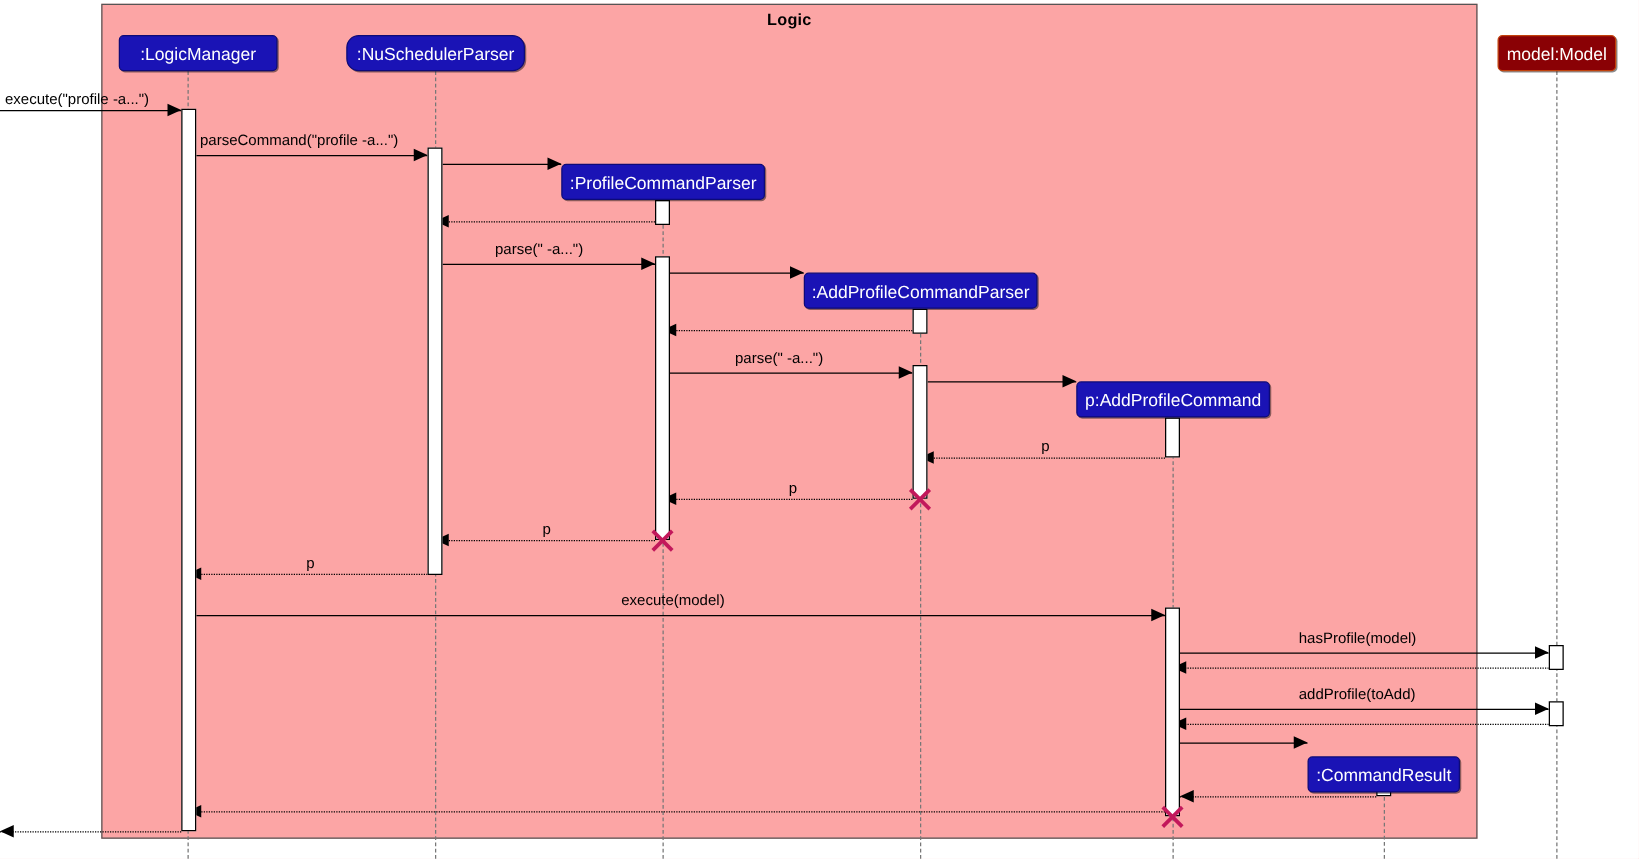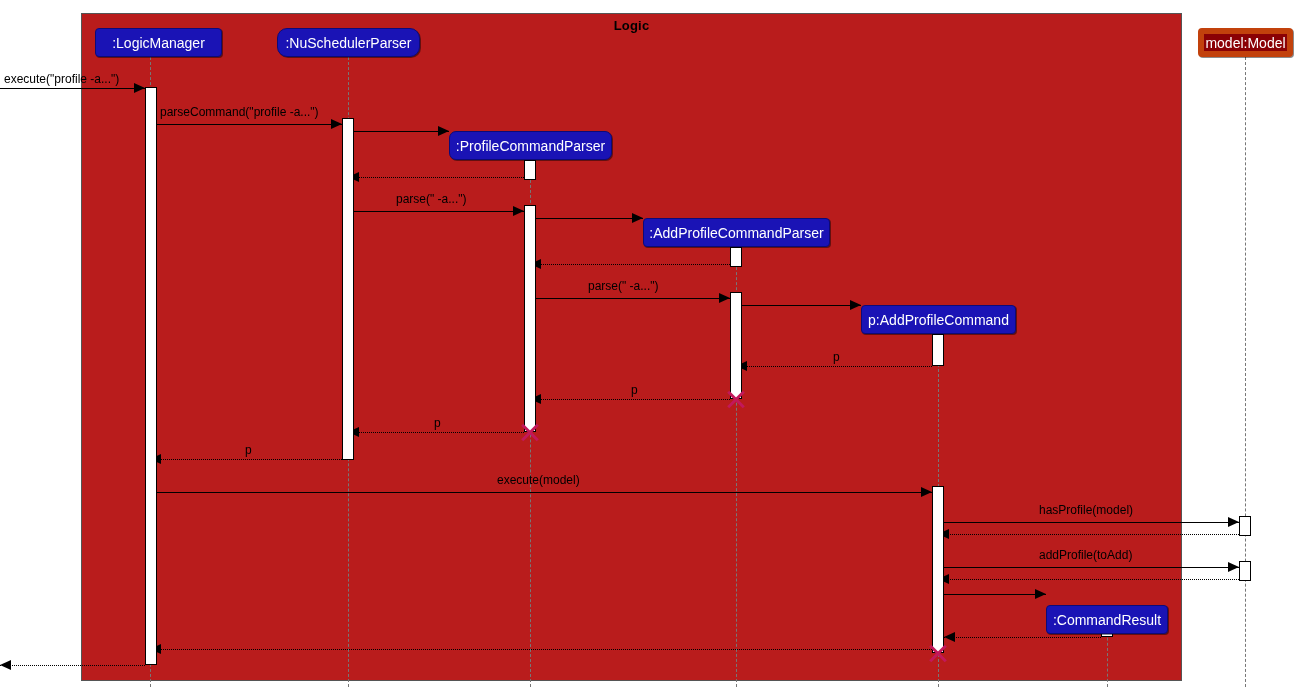--- a/index.html
+++ b/index.html
@@ -8,39 +8,39 @@
   #diagram{position:absolute;left:0;top:0;width:1311px;height:687px;}
   .frame{position:absolute;box-sizing:border-box;}
   .frame-title{position:absolute;top:4px;left:0;width:100%;text-align:center;
      font-weight:bold;font-size:13px;color:#000;letter-spacing:.2px;}
   .lifeline{position:absolute;width:0;border-left:1px dashed #777;}
   .box{position:absolute;box-sizing:border-box;border-radius:4px;
      color:#ffffff;font-size:14px;line-height:1;display:flex;
      align-items:center;justify-content:center;white-space:nowrap;
      box-shadow:1px 1px 0 rgba(0,0,0,.45);padding:0 9px;}
   .box.blue{background:#1a13b5;border:1px solid #0d0a78;}
-  .box.dark-red{background:#8a0105;border:6px solid #c2410c;}
+  .box.dark-red{background:#8a0105;border:1px solid #c2410c;}
   .act{position:absolute;background:#ffffff;border:1px solid #000;box-sizing:border-box;}
   .msg{position:absolute;height:0;border-top:1px solid #000;}
   .msg.dashed{border-top:1px dotted #000;}
   .arrow{position:absolute;width:0;height:0;}
   .arrow.right{border-top:5px solid transparent;border-bottom:5px solid transparent;border-left:11px solid #000;}
   .arrow.left{border-top:5px solid transparent;border-bottom:5px solid transparent;border-right:11px solid #000;}
   .mlabel{position:absolute;font-size:12px;color:#000;white-space:nowrap;line-height:1;}
   .xmark{position:absolute;width:22px;height:22px;}
   .xmark:before,.xmark:after{content:"";position:absolute;left:0;top:10px;
      width:22px;height:3px;background:#c2185b;}
   .xmark:before{transform:rotate(45deg);}
   .xmark:after{transform:rotate(-45deg);}
 </style>
 </head>
 <body>
 
 <div id="diagram">
-    <div class="frame" style="left: 81px; top: 13px; width: 1101px; height: 668px; background: #b91c1c; border: 1px solid rgb(85, 85, 85);">
+    <div class="frame" style="left: 81px; top: 3px; width: 1101px; height: 668px; background: #fca5a5; border: 1px solid rgb(85, 85, 85);">
       <div class="frame-title">Logic</div>
     </div>
     <div class="lifeline" style="left: 150px; top: 57px; height: 630px;"></div>
     <div class="lifeline" style="left: 348px; top: 57px; height: 630px;"></div>
     <div class="lifeline" style="left: 530px; top: 160px; height: 527px;"></div>
     <div class="lifeline" style="left: 736px; top: 247px; height: 440px;"></div>
     <div class="lifeline" style="left: 938px; top: 334px; height: 353px;"></div>
     <div class="lifeline" style="left: 1107px; top: 617px; height: 70px;"></div>
     <div class="lifeline" style="left: 1245px; top: 57px; height: 630px;"></div>
     <div class="msg" style="left: 0px; top: 88px; width: 145px;"></div>
@@ -108,21 +108,21 @@
     <div class="act" style="left: 932px; top: 486px; width: 12px; height: 167px;"></div>
     <div class="act" style="left: 1101px; top: 617px; width: 12px; height: 20px;"></div>
     <div class="act" style="left: 1239px; top: 516px; width: 12px; height: 20px;"></div>
     <div class="act" style="left: 1239px; top: 561px; width: 12px; height: 20px;"></div>
     <div class="box blue" style="left: 95px; top: 28px; width: 127px; height: 29px;">
       <span>:LogicManager</span>
     </div>
     <div class="box blue" style="left: 277px; top: 28px; width: 143px; height: 29px; border-radius: 10px;">
       <span>:NuSchedulerParser</span>
     </div>
-    <div class="box blue" style="left: 449px; top: 131px; width: 163px; height: 29px; border-radius: 7px;">
+    <div class="box blue" style="left: 449px; top: 131px; width: 163px; height: 29px;">
       <span>:ProfileCommandParser</span>
     </div>
     <div class="box blue" style="left: 643px; top: 218px; width: 187px; height: 29px;">
       <span>:AddProfileCommandParser</span>
     </div>
     <div class="box blue" style="left: 861px; top: 305px; width: 155px; height: 29px; text-align: right;">
       <span>p:AddProfileCommand</span>
     </div>
     <div class="box blue" style="left: 1046px; top: 605px; width: 122px; height: 29px;">
       <span>:CommandResult</span>

